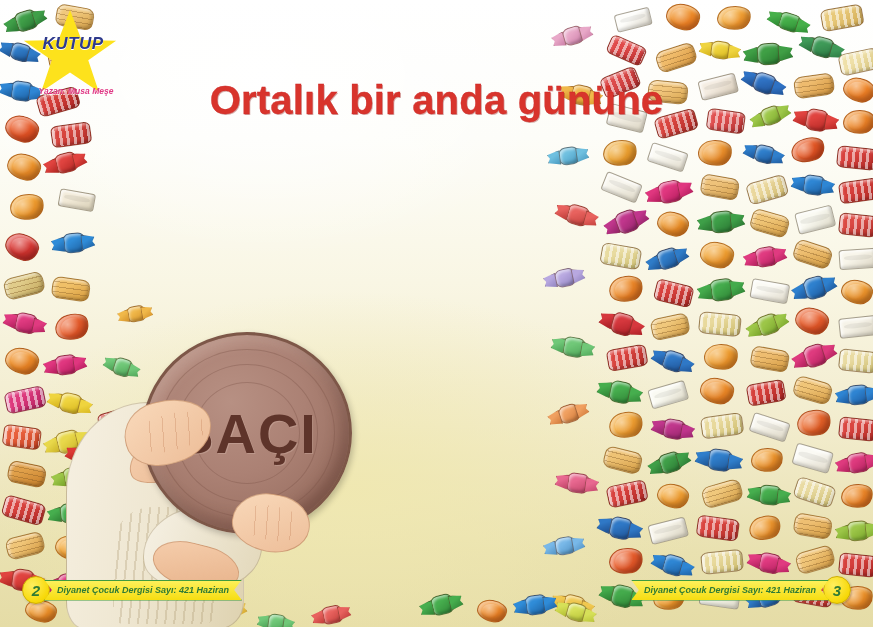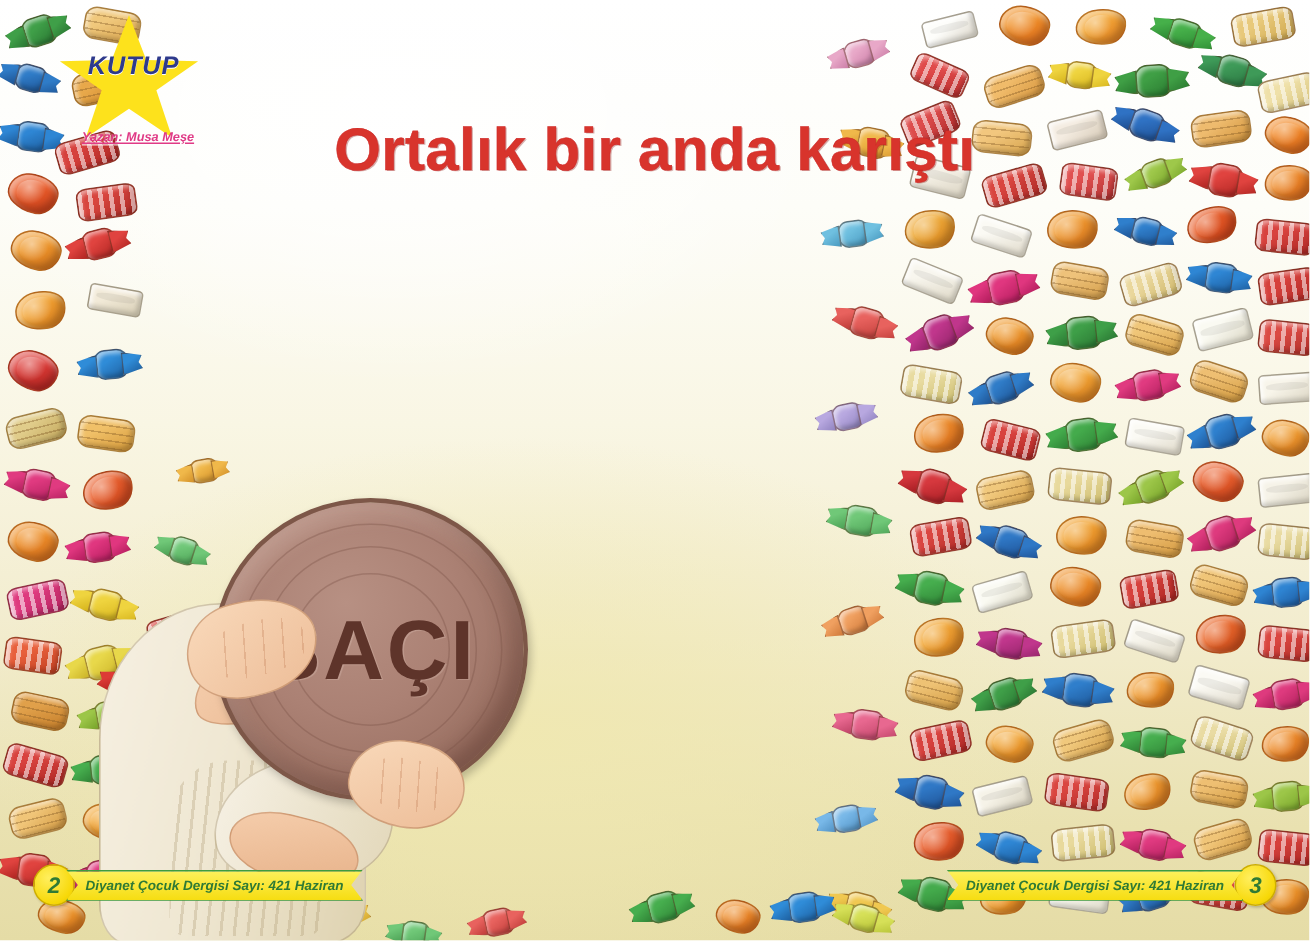--- a/index.html
+++ b/index.html
@@ -111,40 +111,39 @@
     letter-spacing:.2px;
     line-height:1.12;
     text-shadow:1px 1px 0 rgba(140,25,20,.35);
     -webkit-text-stroke:.3px #c22;
   }
   .headline .l1{display:block;font-size:40px;}
   .headline .l2{display:block;font-size:40px;margin-top:8px;}
   .headline .l3{display:block;font-size:40px;margin-top:8px;}
 
   
-  .logo-wrap{position:absolute;left:30px;top:6px;width:118px;height:100px;}
+  .logo-wrap{position:absolute;left:14px;top:6px;width:118px;height:100px;}
   .star{
     position:absolute;left:8px;top:4px;width:96px;height:88px;
     background:#fde21c;
     clip-path:polygon(50% 0%,62% 34%,98% 35%,69% 57%,80% 93%,50% 71%,20% 93%,31% 57%,2% 35%,38% 34%);
     filter:drop-shadow(1px 1px 1px rgba(0,0,0,.25));
   }
   .logo-t1,.logo-t2{
     position:absolute;width:118px;text-align:center;
     color:#2e3a8c;font-weight:bold;font-style:italic;
     text-shadow:0 1px 0 #fff;
   }
   .logo-t1{top:28px;font-size:17px;letter-spacing:.5px;}
   .logo-t2{top:48px;font-size:17px;letter-spacing:.5px;}
   .logo-author{
     position:absolute;left:0;top:80px;width:124px;text-align:center;
     color:#e03a86;font-weight:bold;font-size:8.5px;font-style:italic;
     text-shadow:0 1px 0 rgba(255,255,255,.8);
     white-space:nowrap;
-    text-decoration:underline;
   }
 
   
   .child{position:absolute;left:60px;top:378px;width:230px;height:249px;}
   .shirt{
     position:absolute;left:6px;top:24px;width:176px;height:225px;
     background:linear-gradient(105deg,#f6f0e2 0%,#efe7d2 48%,#ded2b0 100%);
     border-radius:46% 30% 14% 10%/40% 26% 12% 12%;
     border:1px solid rgba(150,130,90,.35);
   }
@@ -897,21 +896,21 @@
       </div>
     </div>
 
   <div class="logo-wrap">
     <div class="star"></div>
     <div class="logo-t1">KUTUP</div>
     <div class="logo-author">Yazan: Musa Meşe</div>
   </div>
 
   <div class="headline">
-    <span class="l1">Ortalık bir anda karıştı</span>
+    <span class="l1">Ortalık bir anda gününe</span>
   </div>
 
   <div class="child">
     <div class="shirt"></div>
     <div class="arm-upper"></div>
     <div class="sleeve"></div>
     <div class="arm-lower"></div>
     <div class="bowl">
       <div class="ring r1"></div>
       <div class="ring r2"></div>

